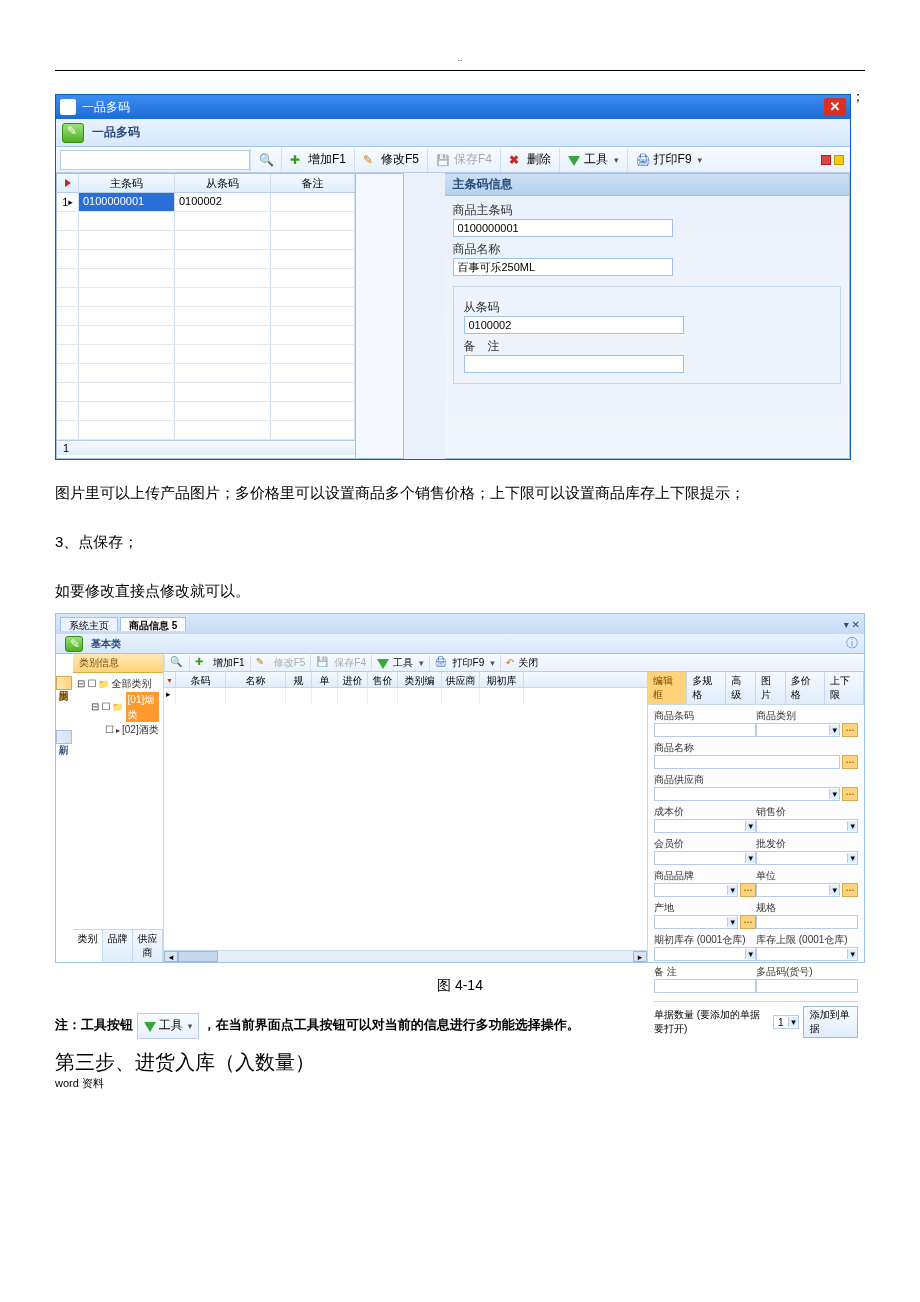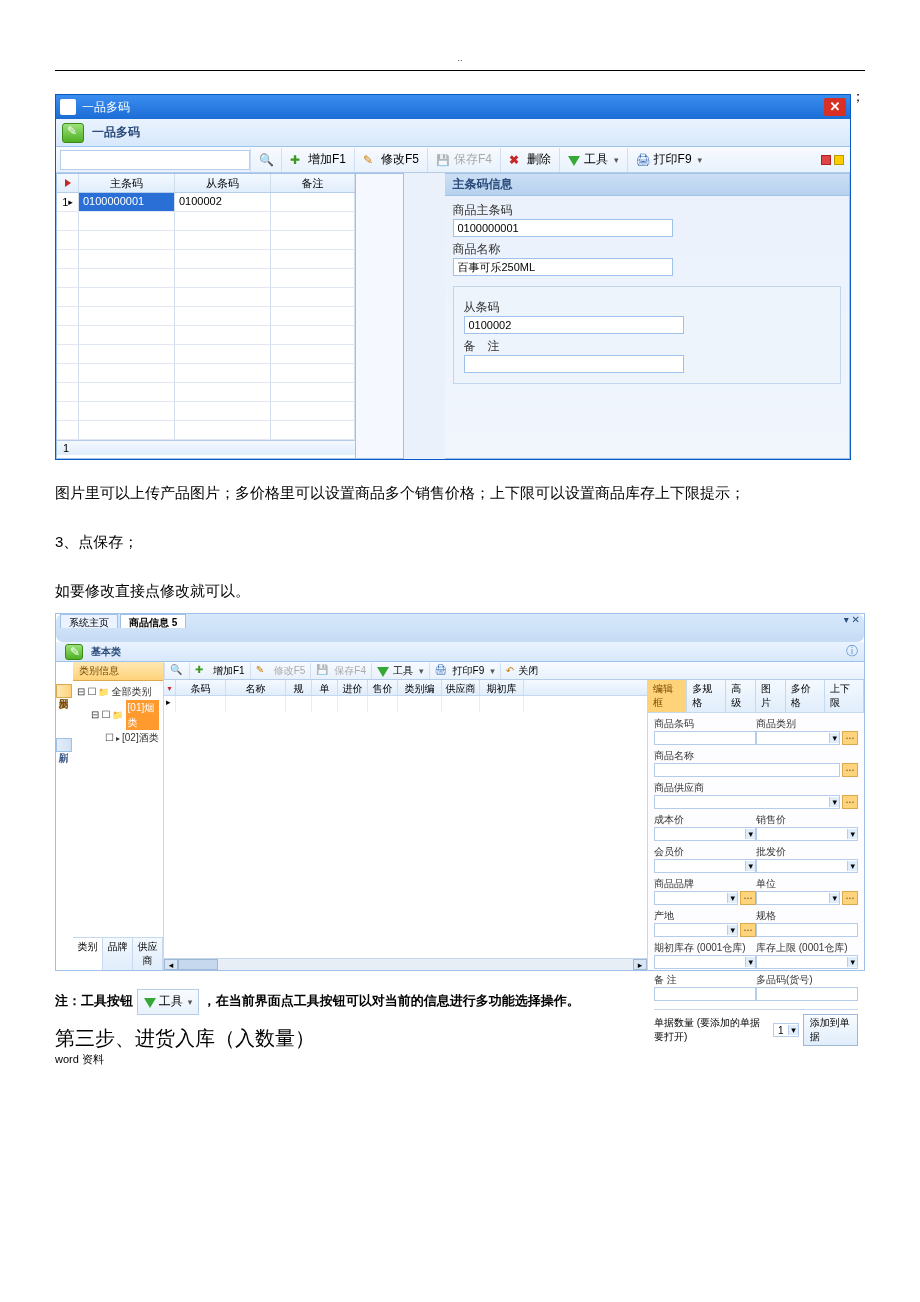--- a/index.html
+++ b/index.html
@@ -52,21 +52,21 @@
 .info-title { background: linear-gradient(#ccdff5,#b6d1ee); color: #2a4a7a; font-weight: bold; padding: 2px 8px; font-size: 12px; border-bottom: 1px solid #9fc2ea; margin: 0 -8px 6px -8px; }
 .fld-lbl { font-size: 12px; color: #333; margin-top: 4px; }
 .fld-inp { width: 220px; height: 18px; border: 1px solid #9fc2ea; background: #fff; font-size: 11px; padding: 1px 4px; display: block; }
 .sub-group { border: 1px solid #c2d6ee; padding: 8px 10px 10px 10px; margin-top: 10px; background: #eef4fc; }
 
 .semi-after { font-size: 14px; position: relative; top: -6px; }
 .para { font-size: 15px; line-height: 2.2; margin-top: 16px; }
 
 
 .win2 { border: 1px solid #9fc2ea; font-size: 10px; margin-top: 6px; }
-.tabbar2 { background: linear-gradient(#d7e8fb,#c5dbf4); height: 28px; display: flex; align-items: flex-start; padding-left: 4px; border-radius: 7px; }
+.tabbar2 { background: linear-gradient(#d7e8fb,#c5dbf4); height: 20px; display: flex; align-items: center; padding-left: 4px; }
 .tab2 { background: #eaf3ff; border: 1px solid #9fc2ea; border-bottom: none; padding: 1px 8px; margin-right: 2px; font-size: 10px; height: 14px; }
 .tab2.active { background: #fff; font-weight: bold; }
 .tbctrl { margin-left: auto; margin-right: 4px; display: flex; gap: 2px; color: #2a4a7a; }
 .subhdr2 { background: linear-gradient(#eaf3ff,#d7e8fb); height: 20px; display: flex; align-items: center; padding-left: 9px; border-bottom: 1px solid #9fc2ea; }
 .subhdr2 .doc-icon { width: 18px; height: 16px; }
 .toolbar2 { background: linear-gradient(#f8fbff,#e8f1fc); border-bottom: 1px solid #b5cde8; height: 18px; display: flex; align-items: center; font-size: 10px; margin-left: 108px; }
 .toolbar2 .tbtn { padding: 0 5px; height: 16px; }
 .toolbar2 .ico::before { font-size: 10px; }
 
 .body2 { display: flex; height: 290px; background: #fff; }
@@ -511,20 +511,21 @@
         <span>单据数量 (要添加的单据要打开)</span>
         <span class="rinp dd" style="width:30px;padding-left:4px">
               <span>1</span>
             </span>
         <span class="btn">添加到单据</span>
       </div>
     </div>
   </div>
 </div>
 
+<div class="caption">图 4-14</div>
 
 <p class="note">
   <b>注：工具按钮 </b>
   <span class="inline-tool">
     <span class="ico-funnel"></span>
     <span>工具</span>
     <span class="ddarr">▾</span>
   </span>
   <b>，在当前界面点工具按钮可以对当前的信息进行多功能选择操作。</b>
 </p>

